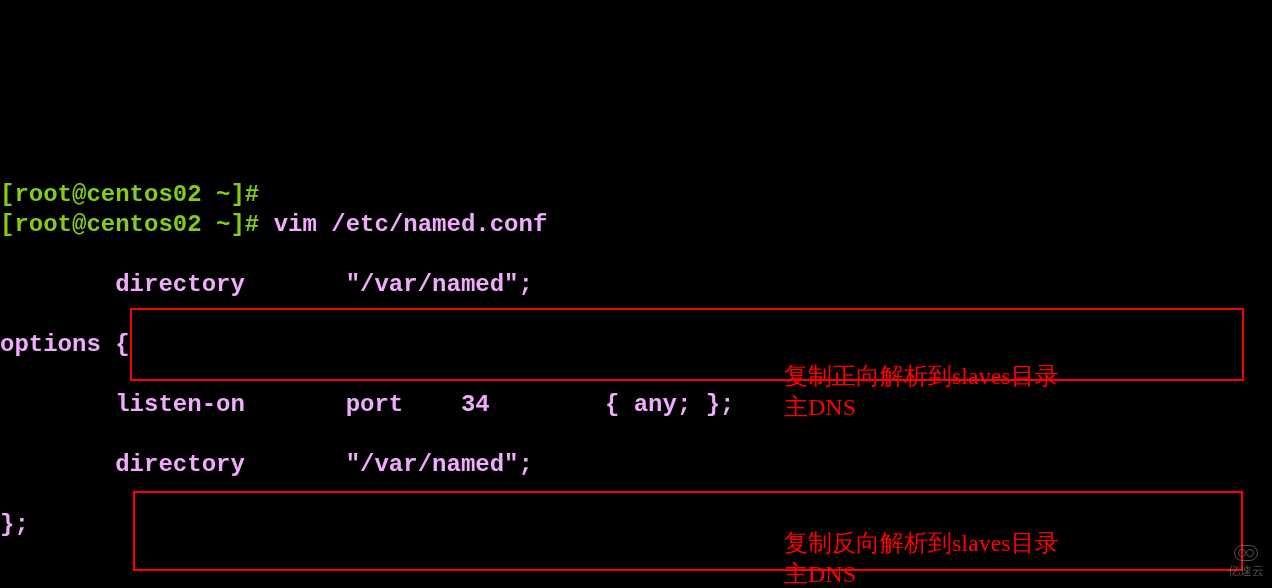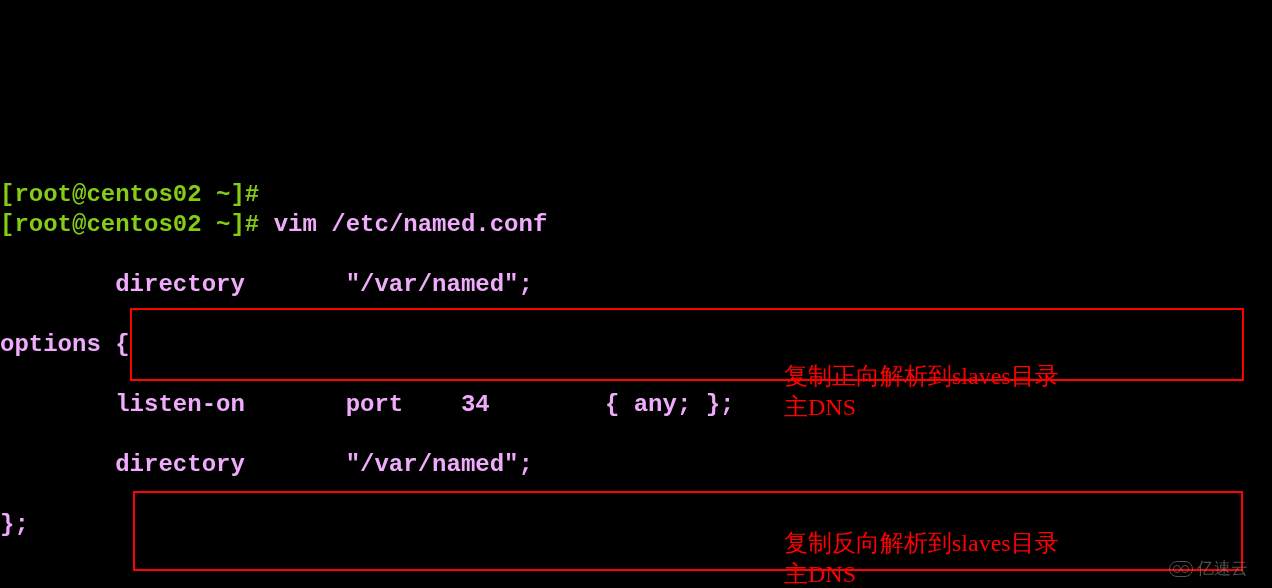--- a/index.html
+++ b/index.html
@@ -63,28 +63,29 @@
       margin-top: 48px;
     }
     .annotation-text-2 {
       top: 528px;
       left: 784px;
       width: 360px;
     }
     .watermark {
       position: absolute;
       bottom: 8px;
-      right: 24px;
+      right: 8px;
       color: #888888;
-      font-size: 17px;
+      font-size: 12px;
       font-weight: normal;
       opacity: 0.6;
       display: flex;
       align-items: center;
       gap: 4px;
+      flex-direction: column;
     }
     .watermark-icon {
       width: 24px;
       height: 16px;
       border: 1.5px solid #888888;
       border-radius: 8px;
       position: relative;
     }
     .watermark-icon::before {
       content: "";

